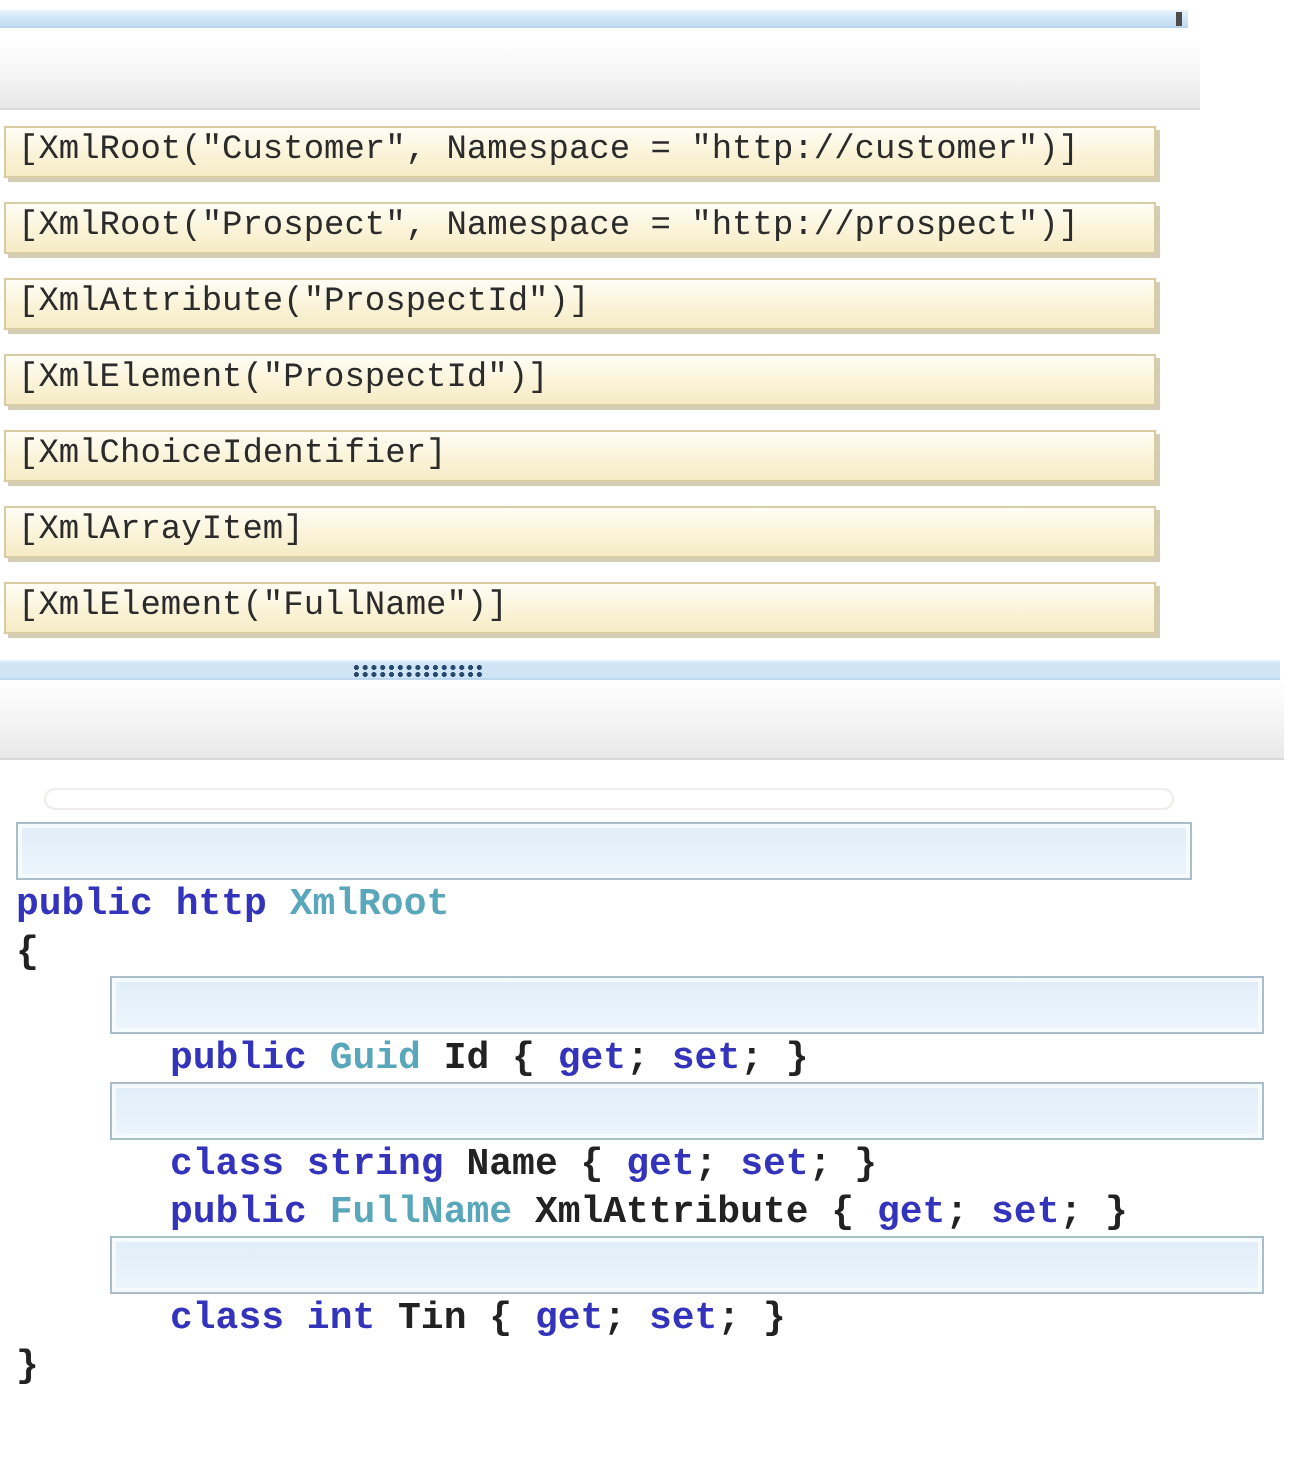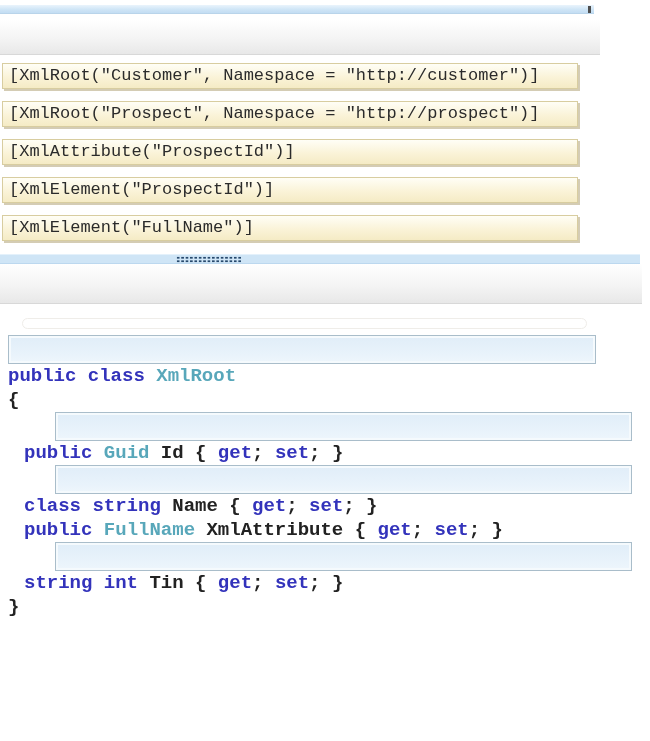--- a/index.html
+++ b/index.html
@@ -64,56 +64,58 @@
   .code-line { height: 24px; line-height: 24px; white-space: pre; }
   .slot {
     height: 29px;
     background: linear-gradient(180deg, #e0edf8 0%, var(--slot_bg, #e9f3fb) 70%, #eef6fc 100%);
     border: 1px solid #a9bdca;
     box-shadow: inset 0 0 0 2px #f5fafd;
   }
   .ind0.slot { margin-left: 8px; width: 588px; }
   .ind1.slot { margin-left: 55px; width: 577px; }
   .ind0.code-line { margin-left: 8px; }
-  .ind1.code-line { margin-left: 24px; }
+  .ind1.code-line { margin-left: 85px; }
 
   .tok-kw   { color: var(--keyword, #3333bb); }
   .tok-type { color: var(--type, #58a7ba); }
   .tok-pl   { color: var(--plain, #222222); }
 </style>
 </head>
 <body>
 
 <div class="titlebar">
   <span class="titlebar-mark"></span>
 </div>
 
 <div class="band band-top"></div>
 
 <div class="options-panel">
   <div class="option-card">[XmlRoot("Customer", Namespace = "http://customer")]</div>
   <div class="option-card">[XmlRoot("Prospect", Namespace = "http://prospect")]</div>
   <div class="option-card">[XmlAttribute("ProspectId")]</div>
   <div class="option-card">[XmlElement("ProspectId")]</div>
+  <div class="option-card">[XmlChoiceIdentifier]</div>
+  <div class="option-card">[XmlArrayItem]</div>
   <div class="option-card">[XmlElement("FullName")]</div>
 </div>
 
 <div class="splitter">
   <div class="splitter-grip"></div>
 </div>
 
 <div class="band band-bottom"></div>
 
 <div class="faint-outline"></div>
 
 <div class="code-panel">
     <div class="slot ind0"></div>
-    <div class="code-line ind0"><span class="tok-kw">public class </span><span class="tok-type">XmlRoot</span></div>
+    <div class="code-line ind0"><span class="tok-kw">public http </span><span class="tok-type">XmlRoot</span></div>
     <div class="code-line ind0"><span class="tok-pl">{</span></div>
     <div class="slot ind1"></div>
     <div class="code-line ind1"><span class="tok-kw">public </span><span class="tok-type">Guid </span><span class="tok-pl">Id { </span><span class="tok-kw">get</span><span class="tok-pl">; </span><span class="tok-kw">set</span><span class="tok-pl">; }</span></div>
     <div class="slot ind1"></div>
     <div class="code-line ind1"><span class="tok-kw">class string </span><span class="tok-pl">Name { </span><span class="tok-kw">get</span><span class="tok-pl">; </span><span class="tok-kw">set</span><span class="tok-pl">; }</span></div>
     <div class="code-line ind1"><span class="tok-kw">public </span><span class="tok-type">FullName </span><span class="tok-pl">XmlAttribute { </span><span class="tok-kw">get</span><span class="tok-pl">; </span><span class="tok-kw">set</span><span class="tok-pl">; }</span></div>
     <div class="slot ind1"></div>
-    <div class="code-line ind1"><span class="tok-kw">string int </span><span class="tok-pl">Tin { </span><span class="tok-kw">get</span><span class="tok-pl">; </span><span class="tok-kw">set</span><span class="tok-pl">; }</span></div>
+    <div class="code-line ind1"><span class="tok-kw">class int </span><span class="tok-pl">Tin { </span><span class="tok-kw">get</span><span class="tok-pl">; </span><span class="tok-kw">set</span><span class="tok-pl">; }</span></div>
     <div class="code-line ind0"><span class="tok-pl">}</span></div>
   </div>
 
 </body></html>

